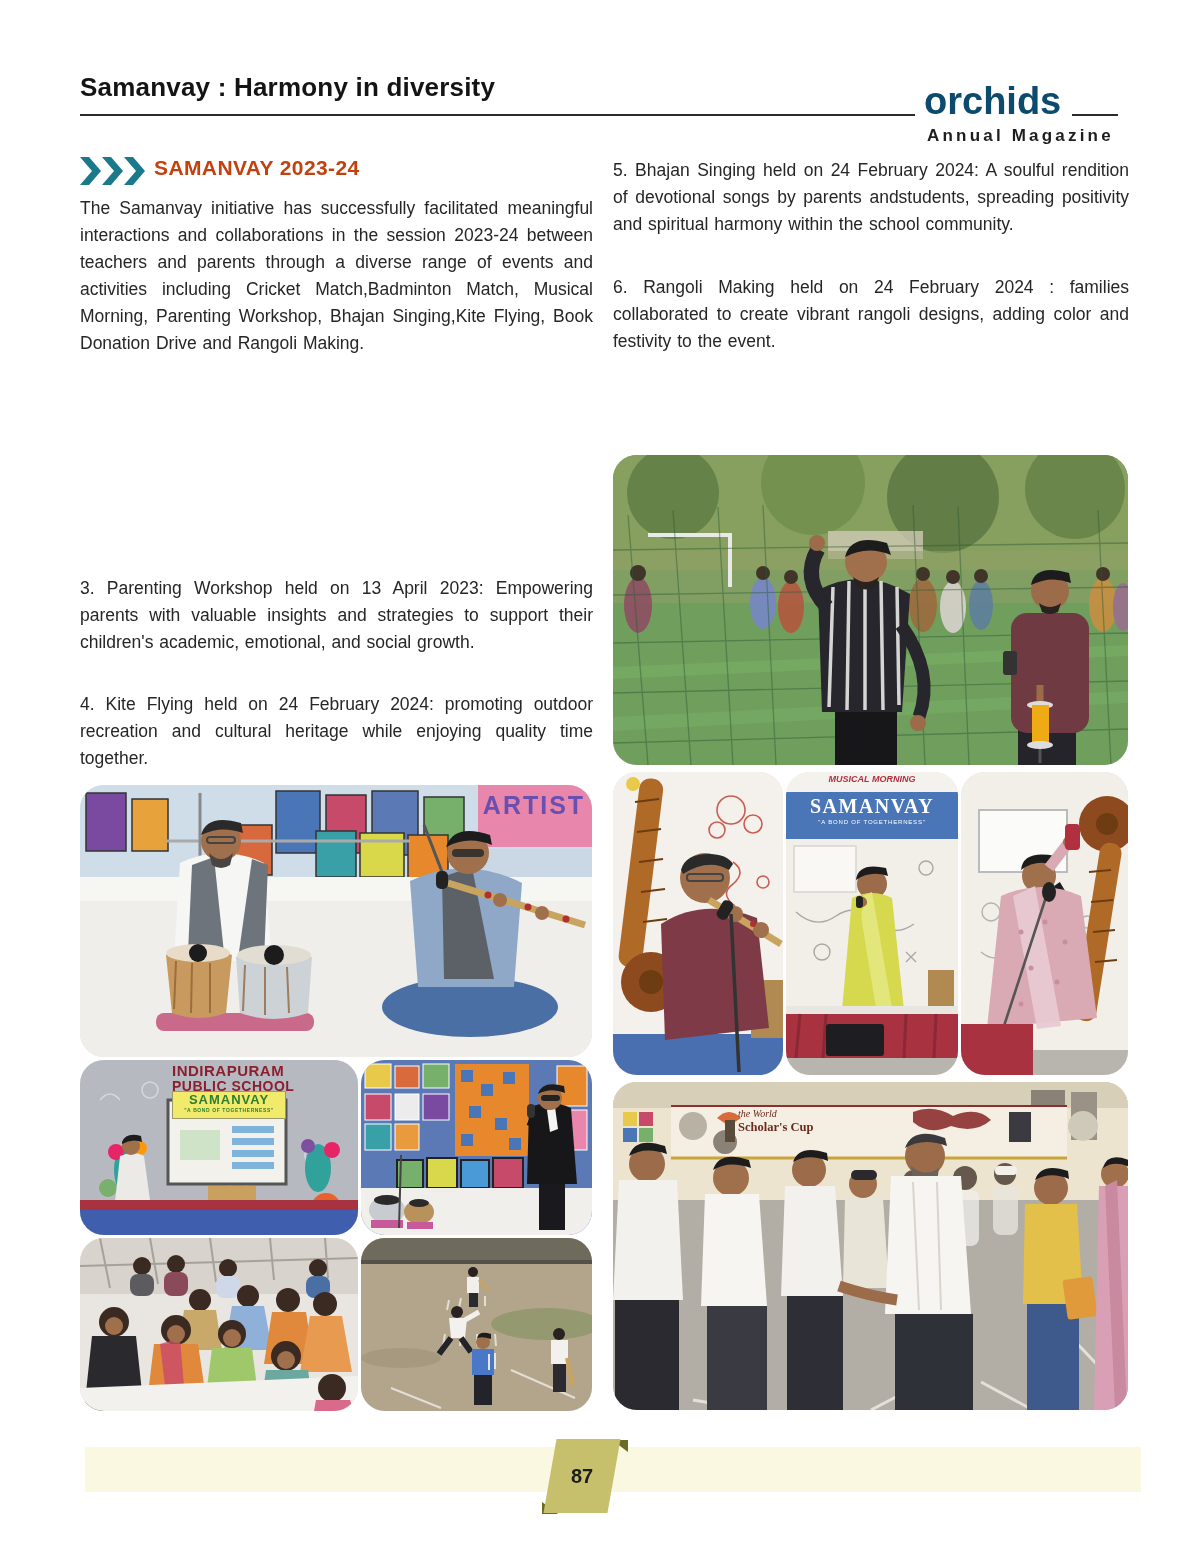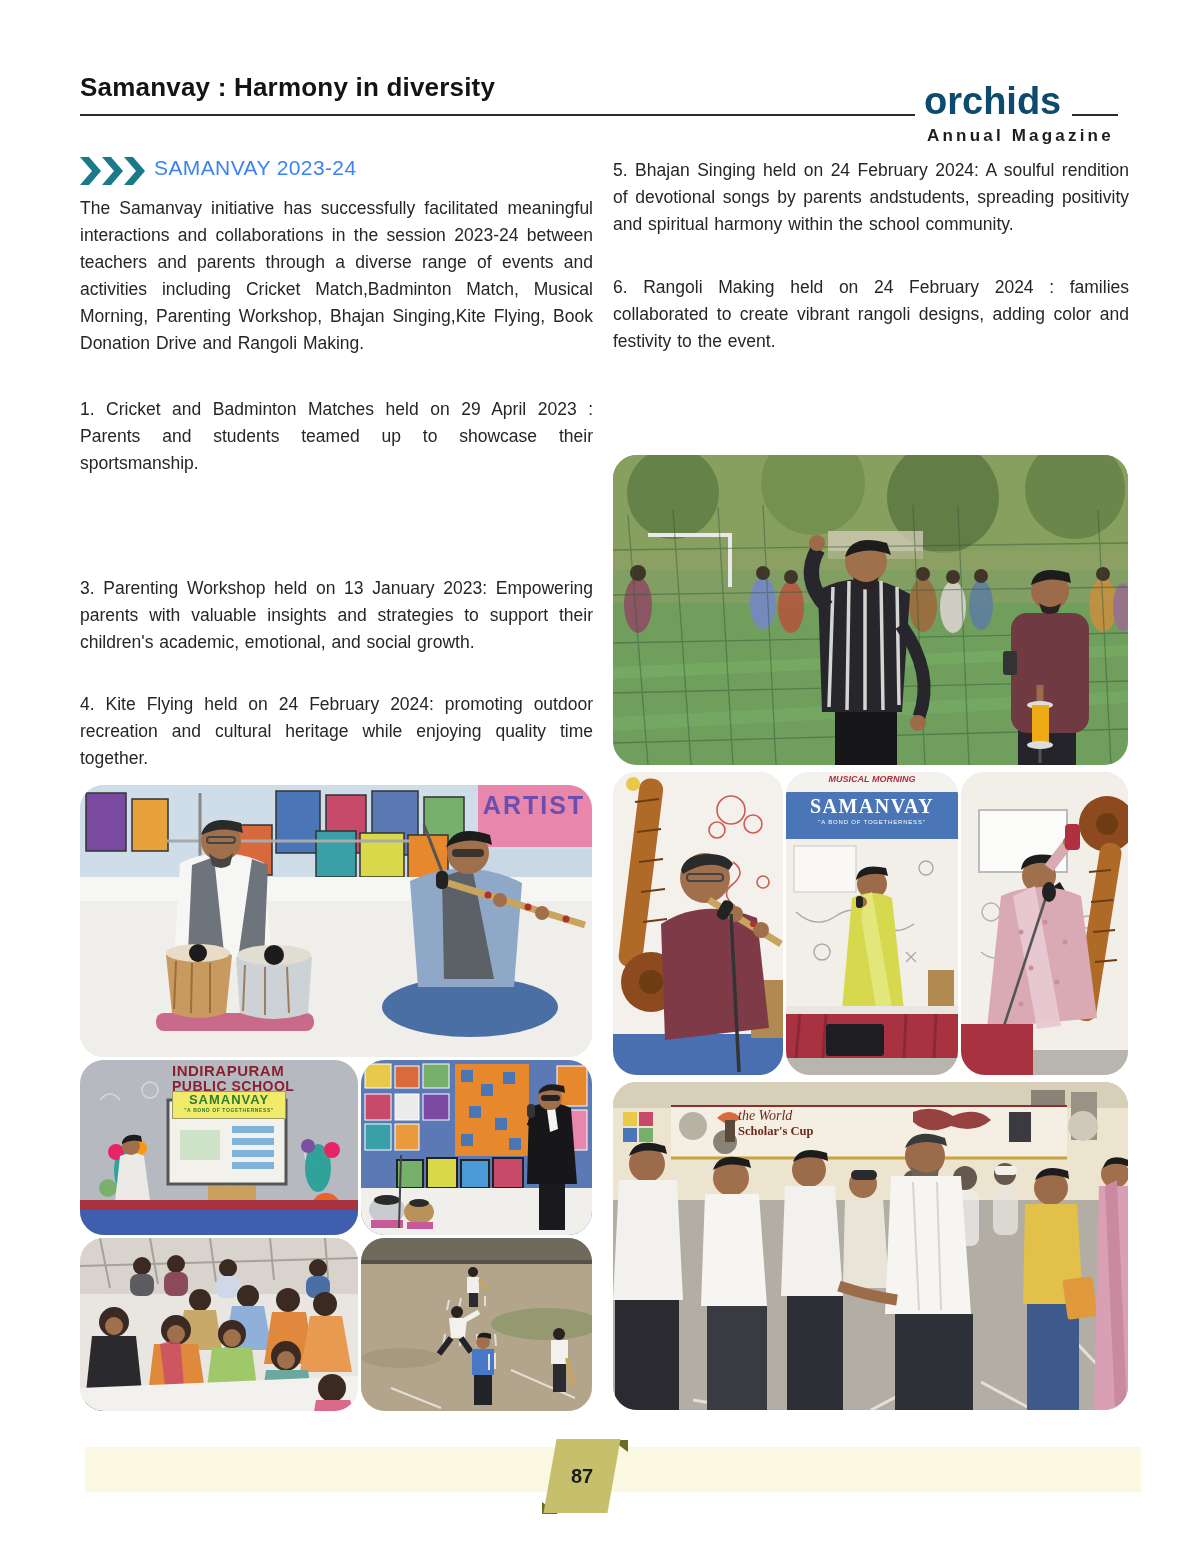--- a/index.html
+++ b/index.html
@@ -8,21 +8,21 @@
   .abs{position:absolute;}
   
   .title{left:80px;top:72px;font-size:26px;font-weight:800;color:#141414;letter-spacing:.2px;}
   .rule{height:2px;background:#2b2b2b;}
   .rule-main{left:80px;top:114px;width:835px;}
   .rule-dash{left:1072px;top:114px;width:46px;}
   .logo-word{left:924px;top:82px;font-size:38px;line-height:1;font-weight:800;color:#0c4a6e;letter-spacing:0;}
   .logo-tag{left:927px;top:126px;font-size:17px;letter-spacing:3.2px;color:#1d1d1d;font-weight:600;}
   
   .chevrons{left:80px;top:157px;width:68px;height:28px;}
-  .sec-head{left:154px;top:156px;font-size:21px;font-weight:400;color:#3b82f6;letter-spacing:.4px;}
+  .sec-head{left:154px;top:156px;font-size:21px;font-weight:700;color:#c2410c;letter-spacing:.4px;}
   
   .para{font-size:17.5px;line-height:27px;color:#262626;word-spacing:1px;}
   .just{text-align:justify;text-justify:inter-word;}
   .lcol{left:80px;width:513px;}
   .rcol{left:613px;width:516px;}
   
   .ph{overflow:hidden;background:#ddd;border-radius:24px;}
   .ph svg{position:absolute;left:0;top:0;width:100%;height:100%;}
   .ov{position:absolute;z-index:3;}
   
@@ -41,21 +41,21 @@
   .school .l2{font-size:14px;letter-spacing:.5px;}
   .st-banner{left:92px;top:31px;width:112px;height:26px;background:#f2ea6a;border:1px solid #9a9a6a;
              text-align:center;color:#2e7d32;}
   .st-banner .b1{font-size:13px;font-weight:800;letter-spacing:1px;line-height:15px;}
   .st-banner .b2{font-size:5px;font-weight:700;letter-spacing:.6px;}
   .mm-head{left:0;top:2px;width:100%;text-align:center;font-size:9px;font-weight:800;font-style:italic;color:#b03040;}
   .mm-banner{left:0;top:21px;width:100%;height:46px;background:#4a76b8;text-align:center;color:#fff;}
   .mm-banner .b1{font-family:"Liberation Serif",serif;font-size:20px;font-weight:700;letter-spacing:1.5px;line-height:26px;}
   .mm-banner .b2{font-size:6px;letter-spacing:.8px;}
   .wsc{left:125px;top:26px;width:140px;color:#6b2a1e;font-family:"Liberation Serif",serif;line-height:1.15;}
-  .wsc .l1{font-size:14px;font-style:italic;}
+  .wsc .l1{font-size:10px;font-style:italic;}
   .wsc .l2{font-size:12.5px;font-weight:700;}
 </style>
 </head>
 <body>
 
 <div class="page">
 
   <div class="abs title">Samanvay : Harmony in diversity</div>
   <div class="abs rule rule-main"></div>
   <div class="abs rule rule-dash"></div>
@@ -65,22 +65,21 @@
   <div class="abs chevrons">
     <svg viewBox="0 0 68 28">
       <polygon points="0,0 9,0 21,14 9,28 0,28 12,14" fill="#1a7a8a"></polygon>
       <polygon points="22,0 31,0 43,14 31,28 22,28 34,14" fill="#1a7a8a"></polygon>
       <polygon points="44,0 53,0 65,14 53,28 44,28 56,14" fill="#1a7a8a"></polygon>
     </svg>
   </div>
   <div class="abs sec-head">SAMANVAY 2023-24</div>
 
   <div class="abs para just lcol" style="top:195px">The Samanvay initiative has successfully facilitated meaningful interactions and collaborations in the session 2023-24 between teachers and parents through a diverse range of events and activities including Cricket Match,Badminton Match, Musical Morning, Parenting Workshop, Bhajan Singing,Kite Flying, Book Donation Drive and Rangoli Making.</div>
-  <div class="abs para just lcol" style="top:396px">1.   Cricket and Badminton Matches held on 29 April 2023 : Parents and students teamed up to showcase their sportsmanship.</div>
-  <div class="abs para just lcol" style="top:575px">3. Parenting Workshop held on 13 January 2023: Empowering parents with valuable insights and strategies to support their children's academic, emotional, and social growth.</div>
+  <div class="abs para just lcol" style="top:575px">3. Parenting Workshop held on 13 April 2023: Empowering parents with valuable insights and strategies to support their children's academic, emotional, and social growth.</div>
   <div class="abs para just lcol" style="top:691px">4.    Kite Flying held on 24 February 2024: promoting outdoor recreation and cultural heritage  while enjoying quality time together.</div>
 
   <div class="abs para just rcol" style="top:157px">5.   Bhajan Singing held on 24 February 2024: A  soulful rendition of devotional songs by parents andstudents, spreading positivity and spiritual harmony within the school community.</div>
   <div class="abs para just rcol" style="top:274px">6. Rangoli Making held on 24 February 2024 : families collaborated to create vibrant rangoli designs, adding color and festivity to the event.</div>
 
   <div class="abs ph" style="left:613px;top:455px;width:515px;height:310px" title="Two men flying a kite with a yellow thread spool on the green school field">
     <svg viewBox="0 0 515 310" preserveAspectRatio="none">
       <rect width="515" height="310" fill="#6f9e5d"></rect>
       <rect width="515" height="115" fill="#87a05f"></rect>
       <circle cx="60" cy="38" r="46" fill="#5d7b42" opacity=".8"></circle>

